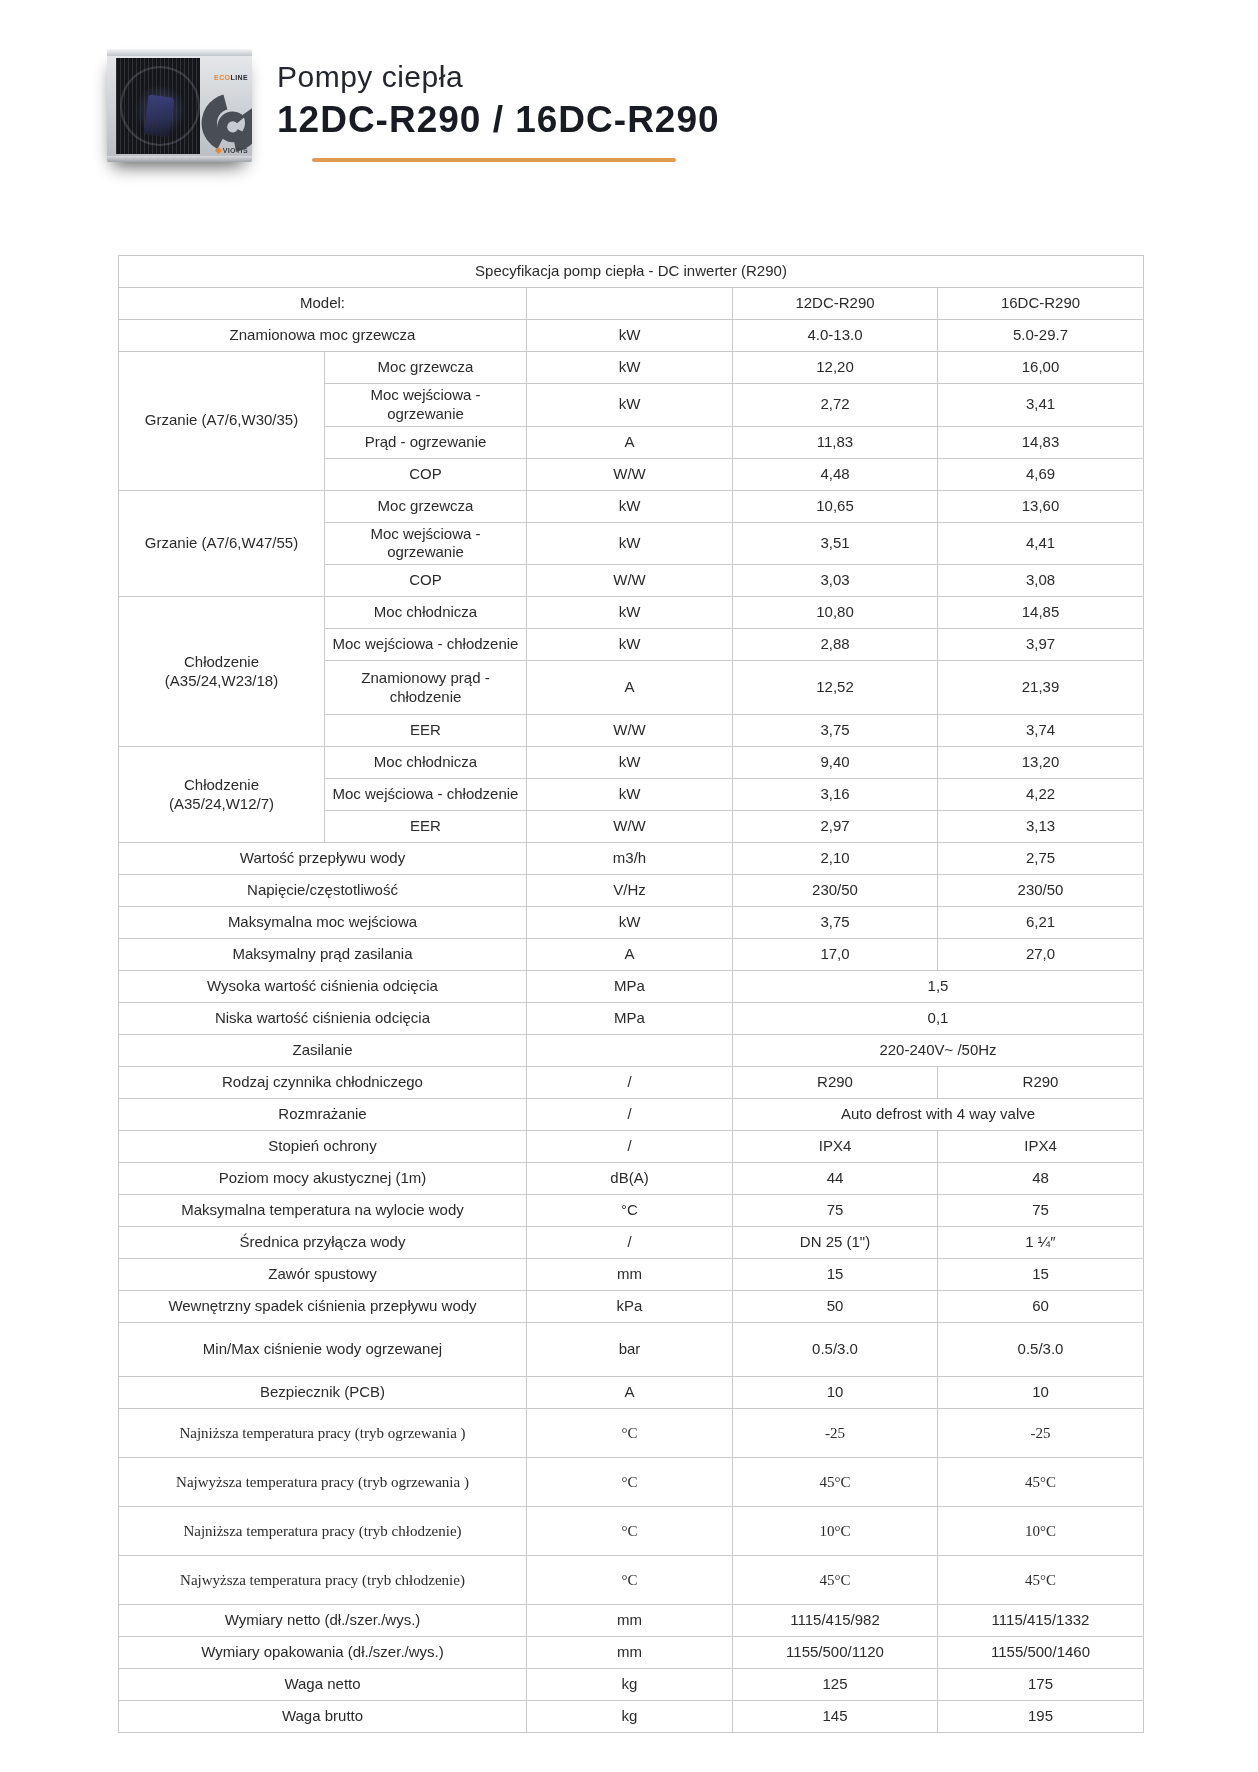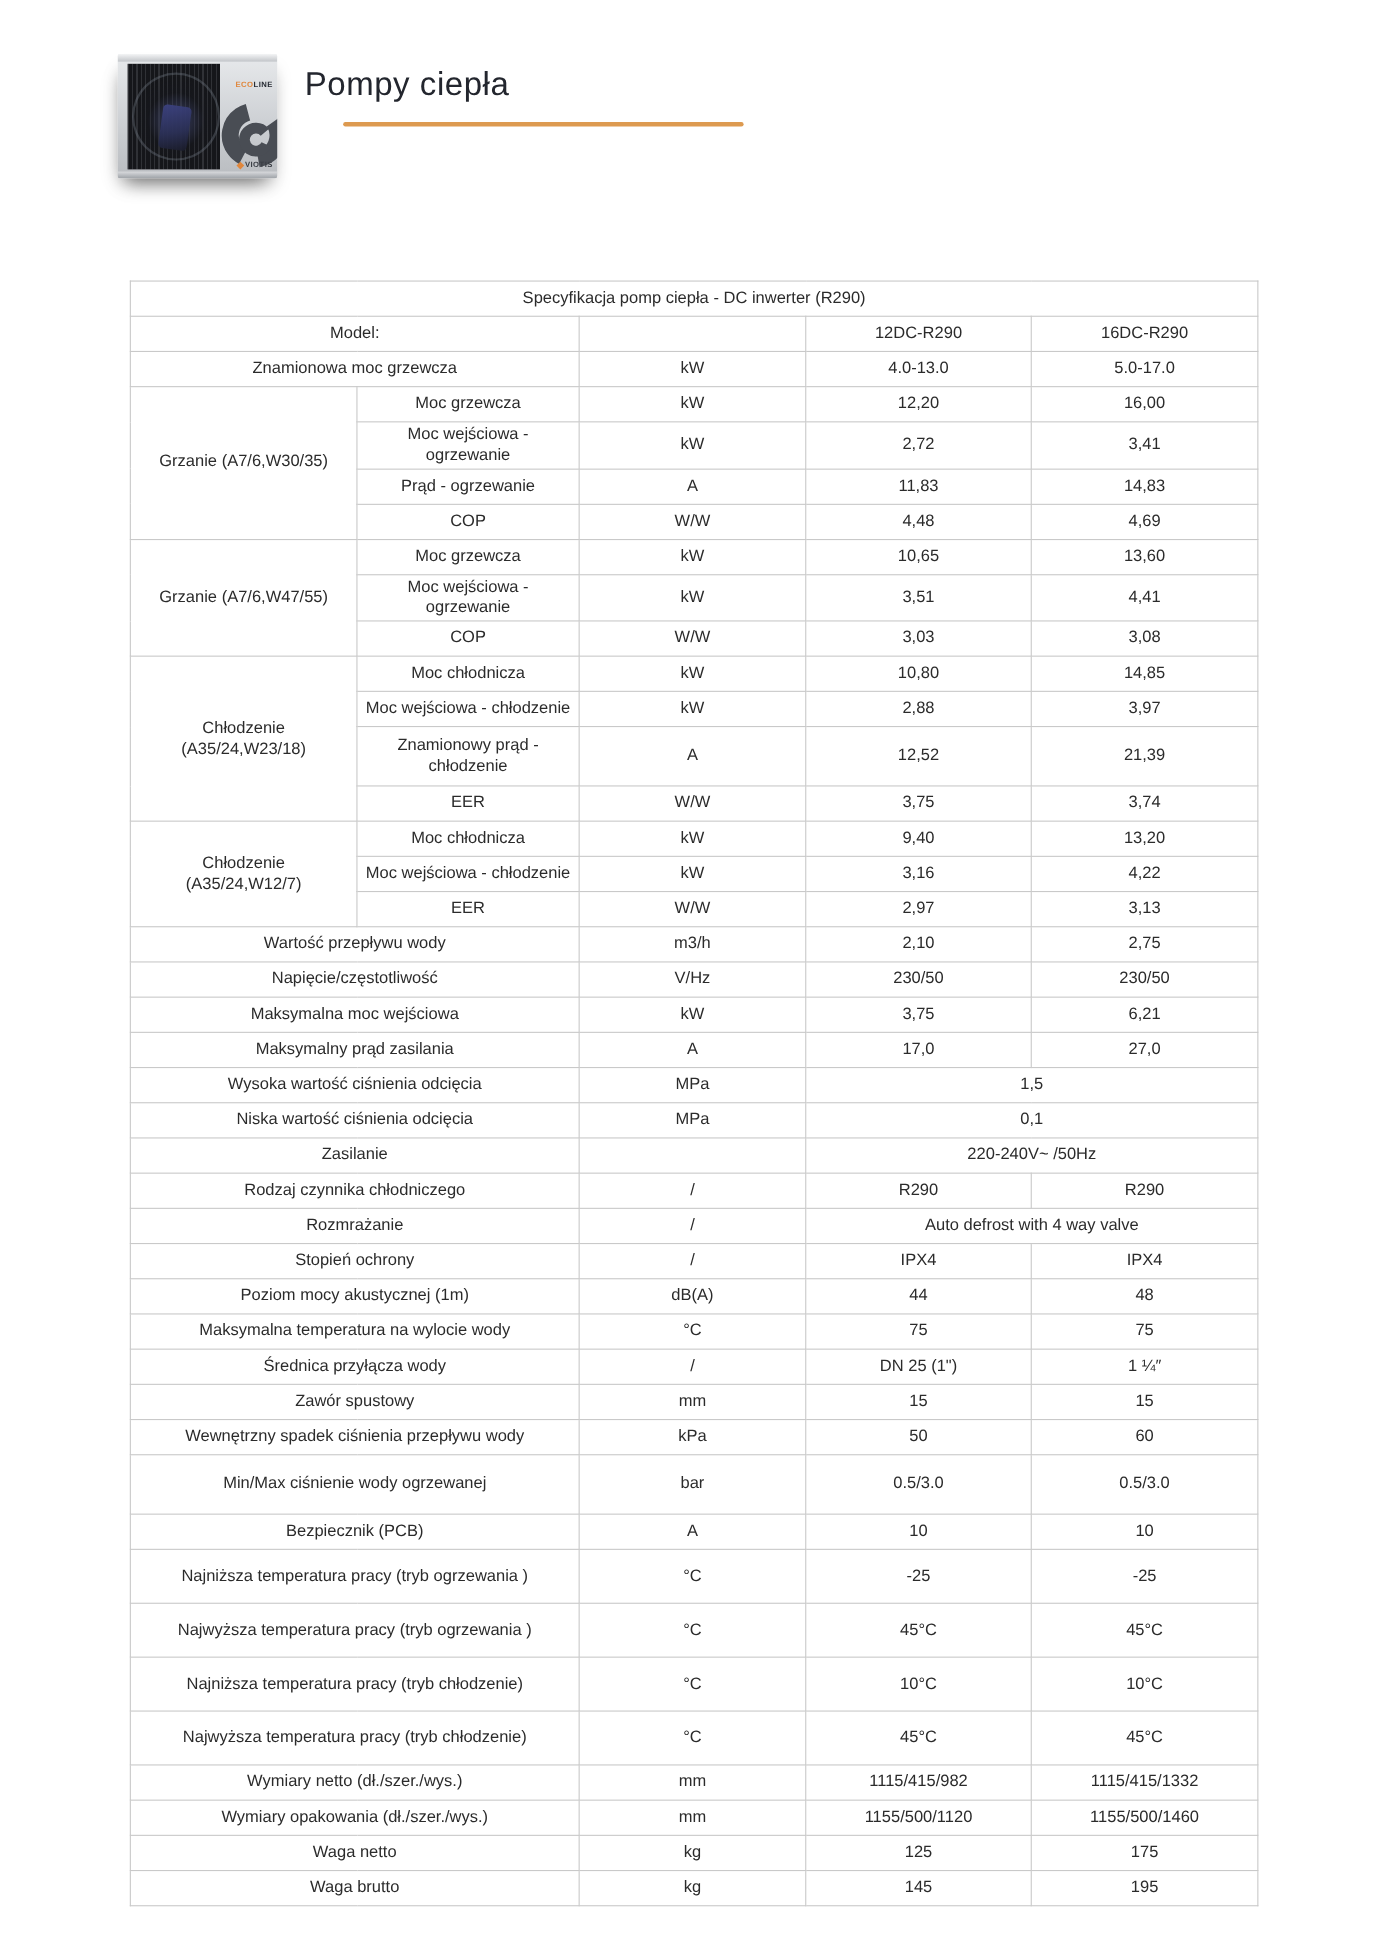--- a/index.html
+++ b/index.html
@@ -54,21 +54,21 @@
   table.spec{
     position:absolute;left:118px;top:207px;width:1025px;
     border-collapse:collapse;table-layout:fixed;margin-top:48px;
   }
   table.spec td{
     border:1px solid #c9c9c9;text-align:center;vertical-align:middle;
     font-size:15px;line-height:1.25;color:#2b2b2b;padding:2px 6px;
     overflow:hidden;
   }
   table.spec tr{height:32px;}
-  table.spec tr.med{height:49px;}
+  table.spec tr.med{height:49px;font-family:Liberation Serif, serif;}
   table.spec tr.tall{height:54px;}
 </style>
 </head>
 <body>
 
 <div class="page">
 
   <header class="header">
 
     <div class="product-photo">
@@ -88,20 +88,21 @@
         </svg>
         <div class="pp-viotis">
             <span class="diamond"></span>
             <span>VIOTIS</span>
           </div>
       </div>
     </div>
 
     <div class="titles">
       <div class="title1">Pompy ciepła</div>
+      <div class="title2">12DC-R290 / 16DC-R290</div>
       <div class="underline"></div>
     </div>
 
   </header>
 
   <table class="spec">
     <colgroup>
       <col style="width:206px">
         <col style="width:202px">
         <col style="width:206px">
@@ -115,21 +116,21 @@
         <tr>
           <td colspan="2">Model:</td>
           <td></td>
           <td>12DC-R290</td>
           <td>16DC-R290</td>
         </tr>
         <tr>
           <td colspan="2">Znamionowa moc grzewcza</td>
           <td>kW</td>
           <td>4.0-13.0</td>
-          <td>5.0-17.0</td>
+          <td>5.0-29.7</td>
         </tr>
         <tr>
           <td rowspan="4">Grzanie  (A7/6,W30/35)</td>
           <td>Moc grzewcza</td>
           <td>kW</td>
           <td>12,20</td>
           <td>16,00</td>
         </tr>
         <tr>
           <td>Moc wejściowa - ogrzewanie</td>

